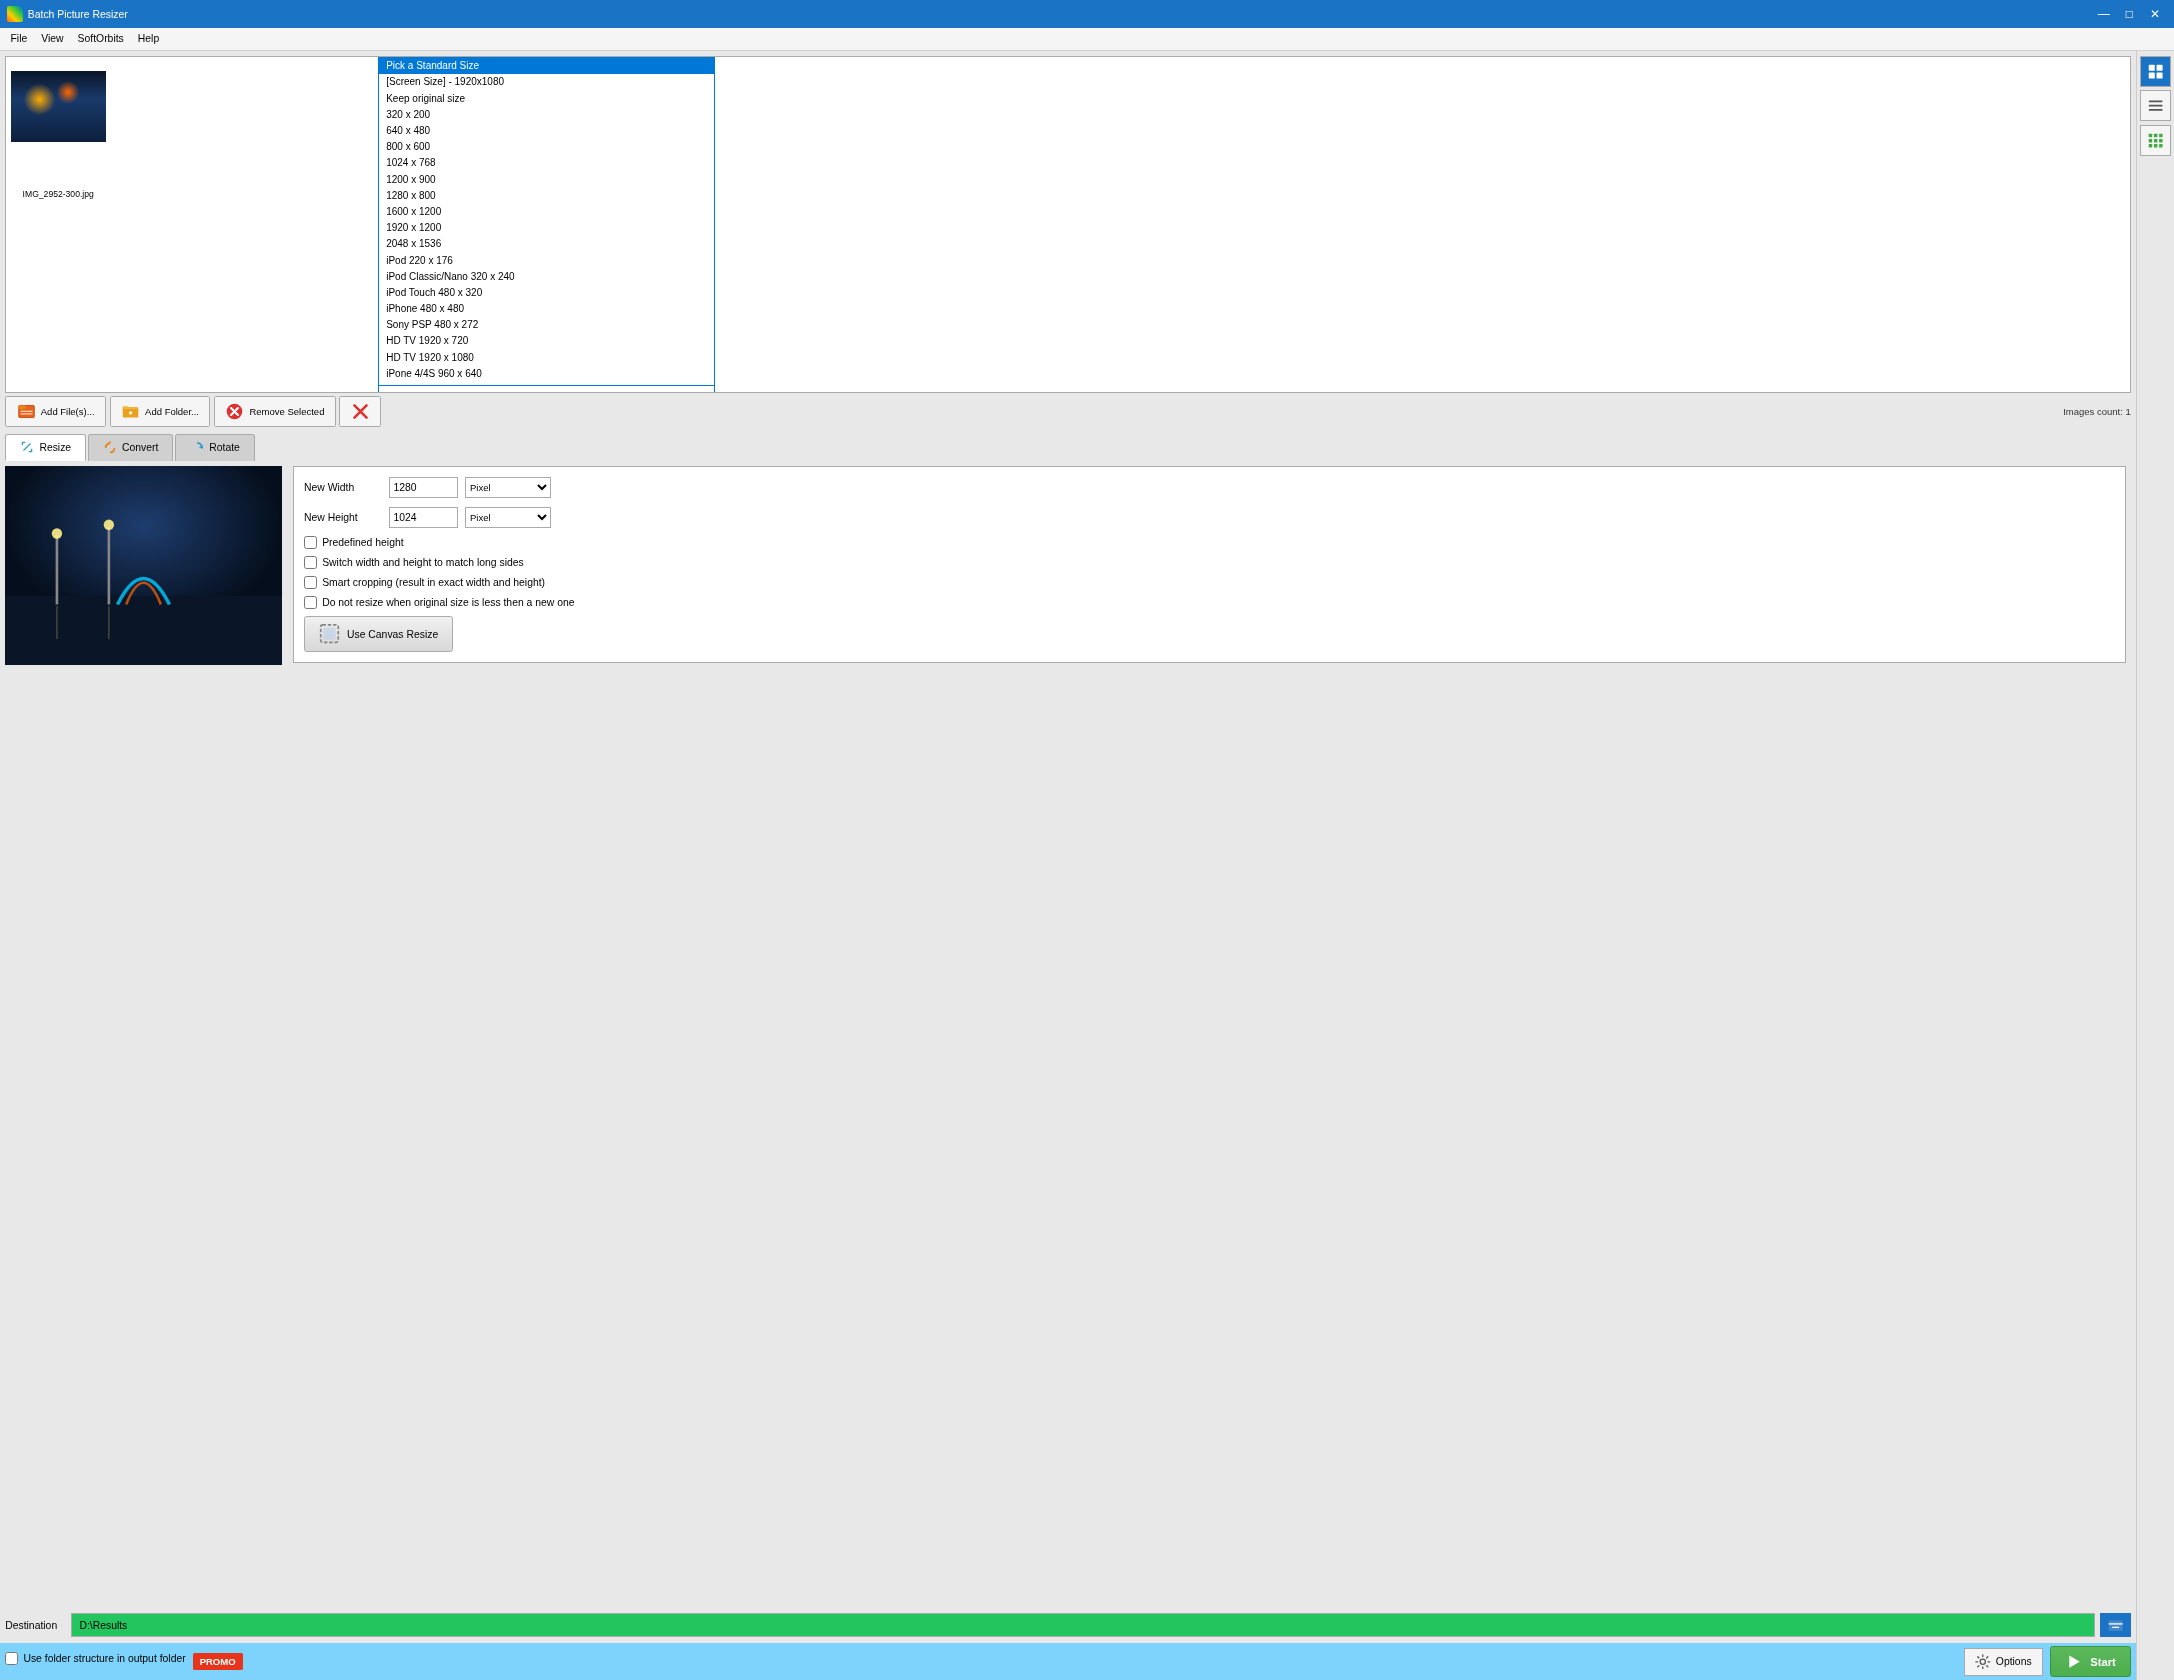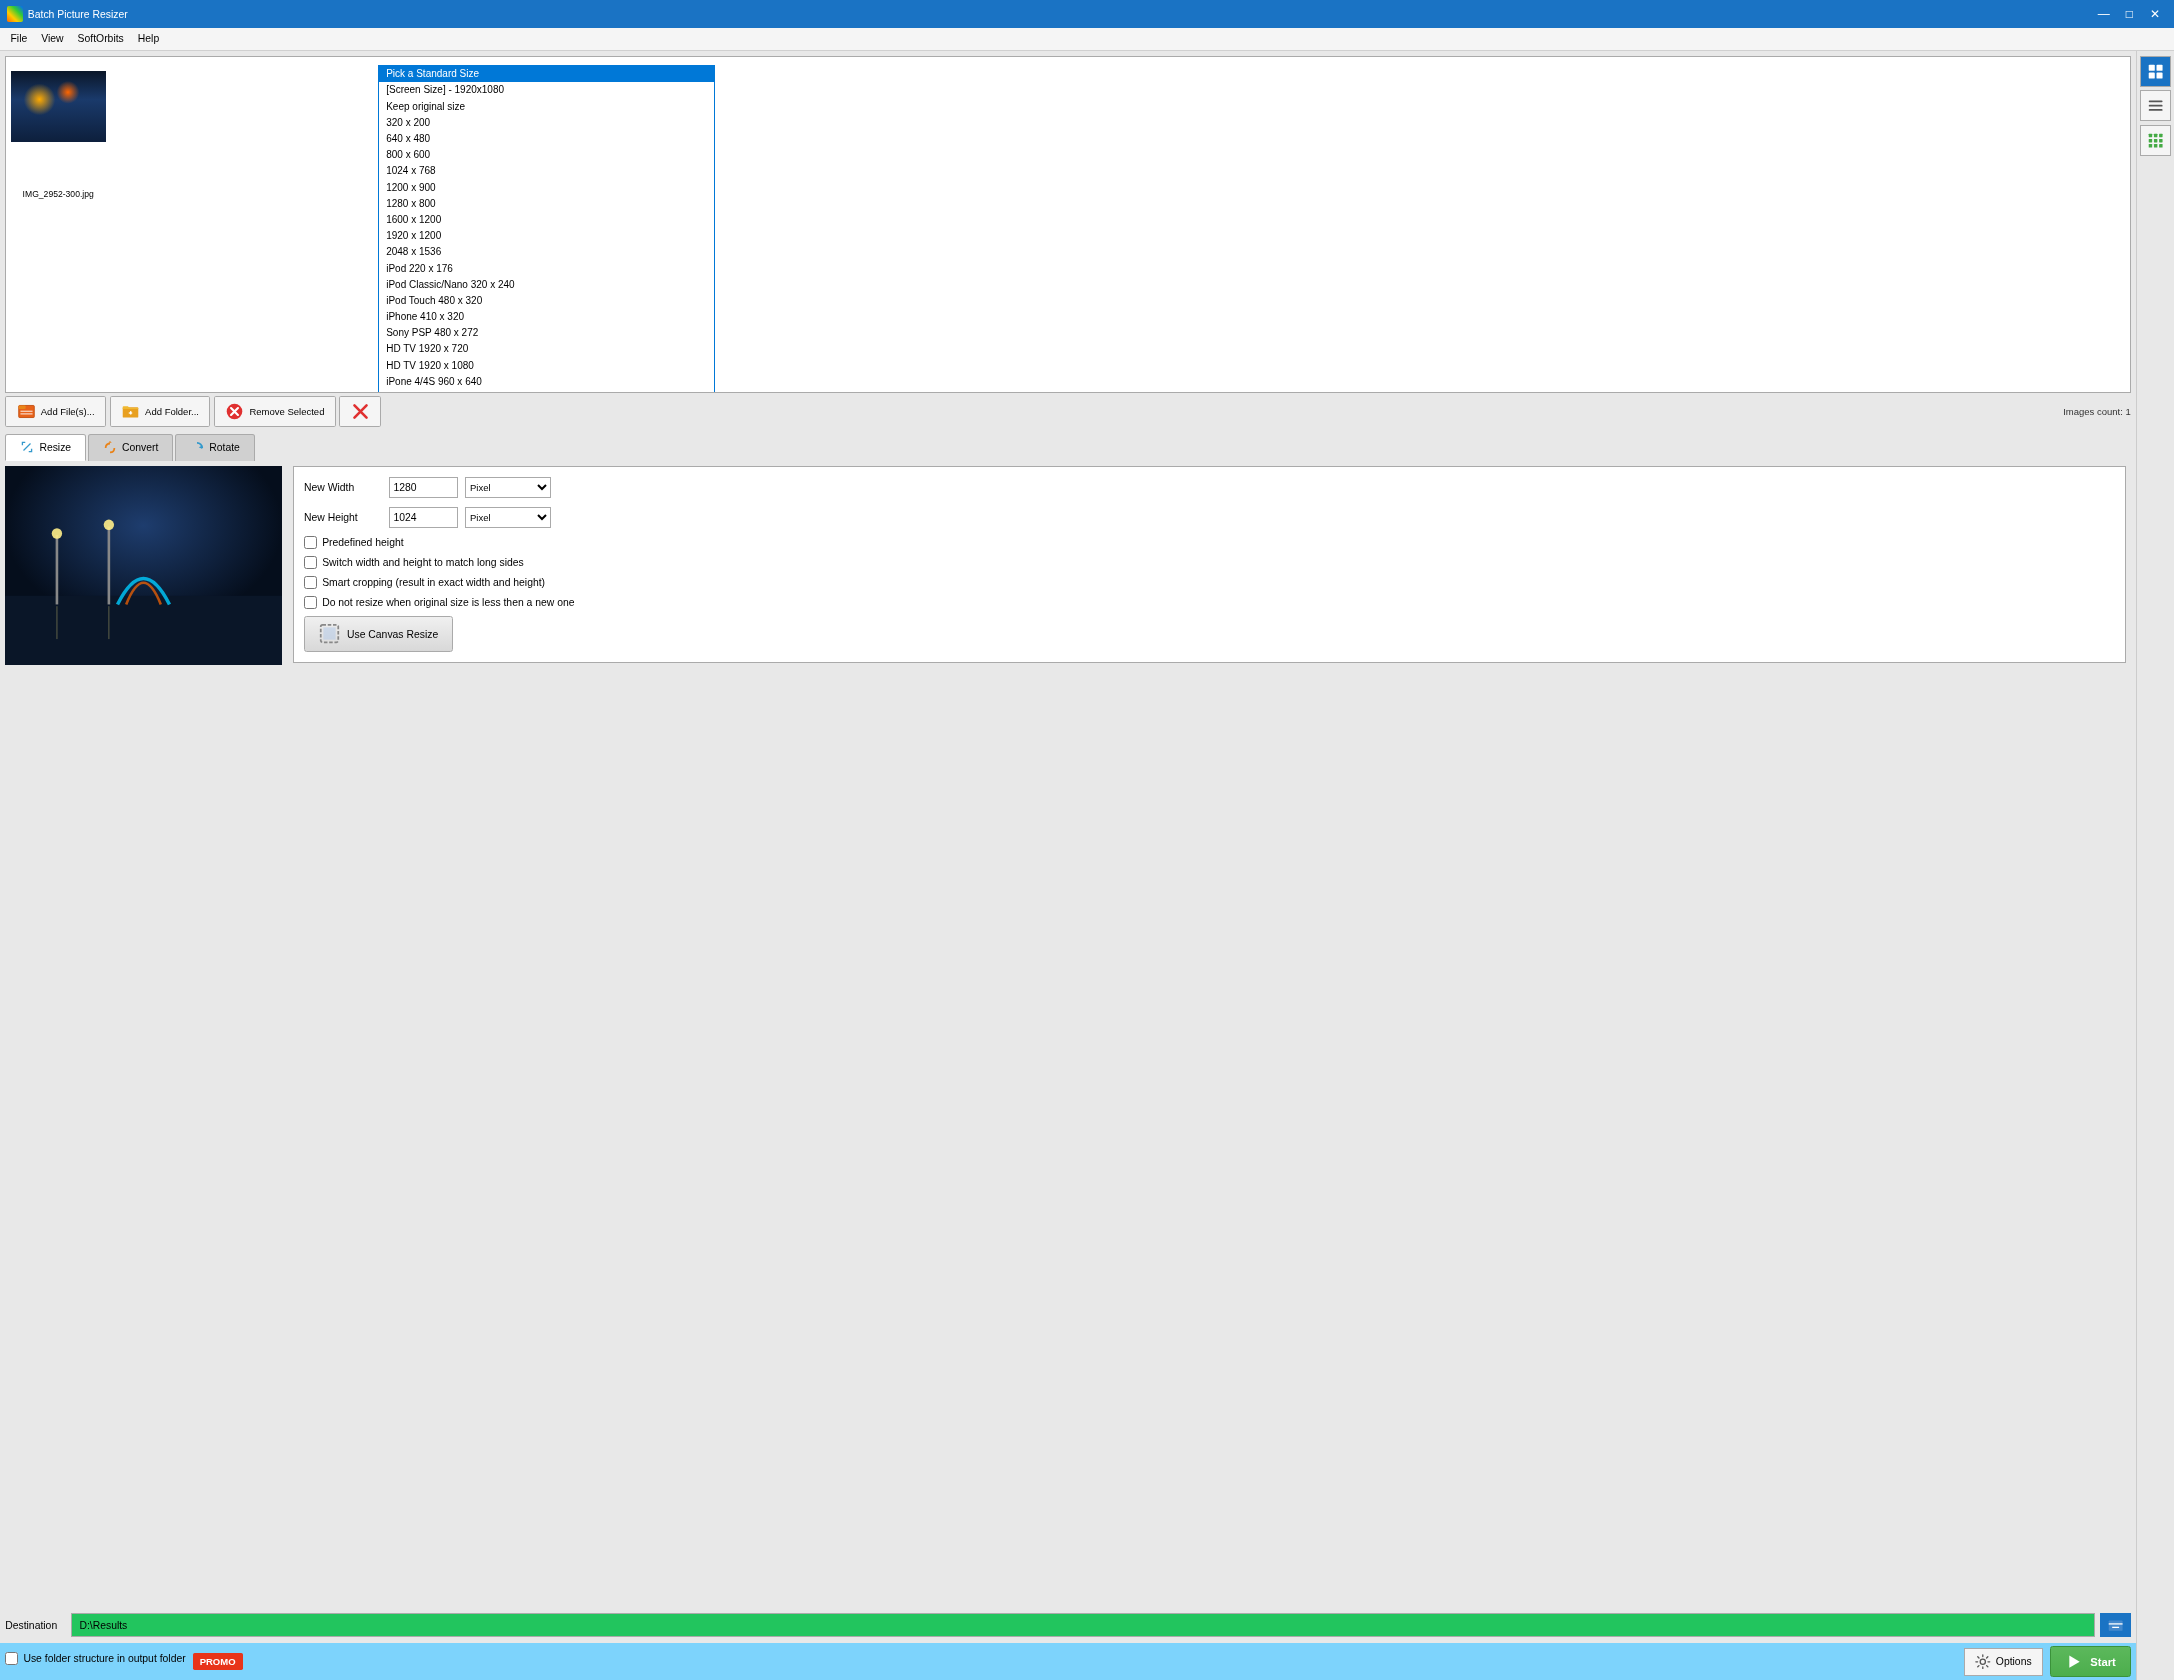--- a/index.html
+++ b/index.html
@@ -186,21 +186,21 @@
       align-items: center;
       margin-bottom: 7px;
       gap: 5.2px;
       font-size: 10.4px;
     }
     .checkbox-row input[type="checkbox"] { cursor: pointer; }
 
     
     .dropdown-overlay {
       position: absolute;
-      top: 8px;
+      top: 0;
       left: 372px;
       width: 337px;
       z-index: 100;
     }
     .dropdown-list {
       background: white;
       border: 0.9px solid #0078d7;
       max-height: 329px;
       overflow-y: auto;
     }
@@ -418,21 +418,21 @@
           <div class="dropdown-item">800 x 600</div>
           <div class="dropdown-item">1024 x 768</div>
           <div class="dropdown-item">1200 x 900</div>
           <div class="dropdown-item">1280 x 800</div>
           <div class="dropdown-item">1600 x 1200</div>
           <div class="dropdown-item">1920 x 1200</div>
           <div class="dropdown-item">2048 x 1536</div>
           <div class="dropdown-item">iPod 220 x 176</div>
           <div class="dropdown-item">iPod Classic/Nano 320 x 240</div>
           <div class="dropdown-item">iPod Touch 480 x 320</div>
-          <div class="dropdown-item">iPhone 410 x 320</div>
+          <div class="dropdown-item">iPhone 480 x 480</div>
           <div class="dropdown-item">Sony PSP 480 x 272</div>
           <div class="dropdown-item">HD TV 1920 x 720</div>
           <div class="dropdown-item">HD TV 1920 x 1080</div>
           <div class="dropdown-item">iPone 4/4S 960 x 640</div>
           <div class="dropdown-item">Email 1024 x 768</div>
           <div class="dropdown-item">10%</div>
 
         </div>
         <div class="dropdown-footer">
           <span>Pick a Standard Size</span>

